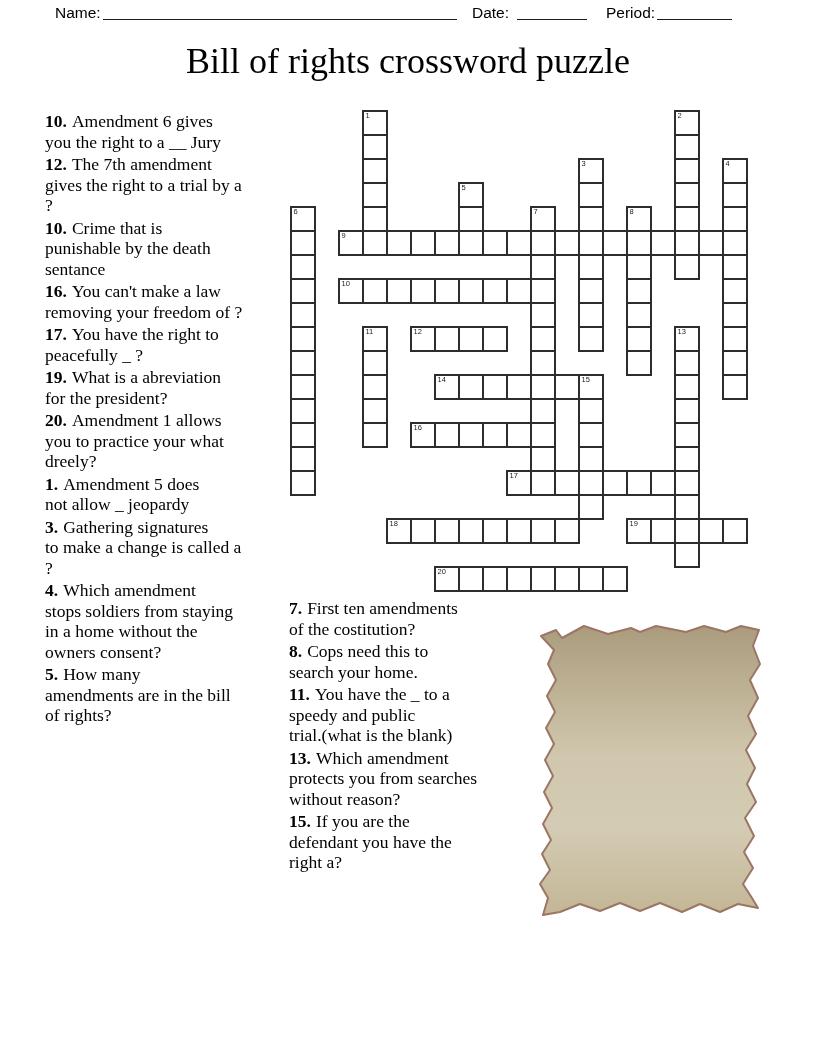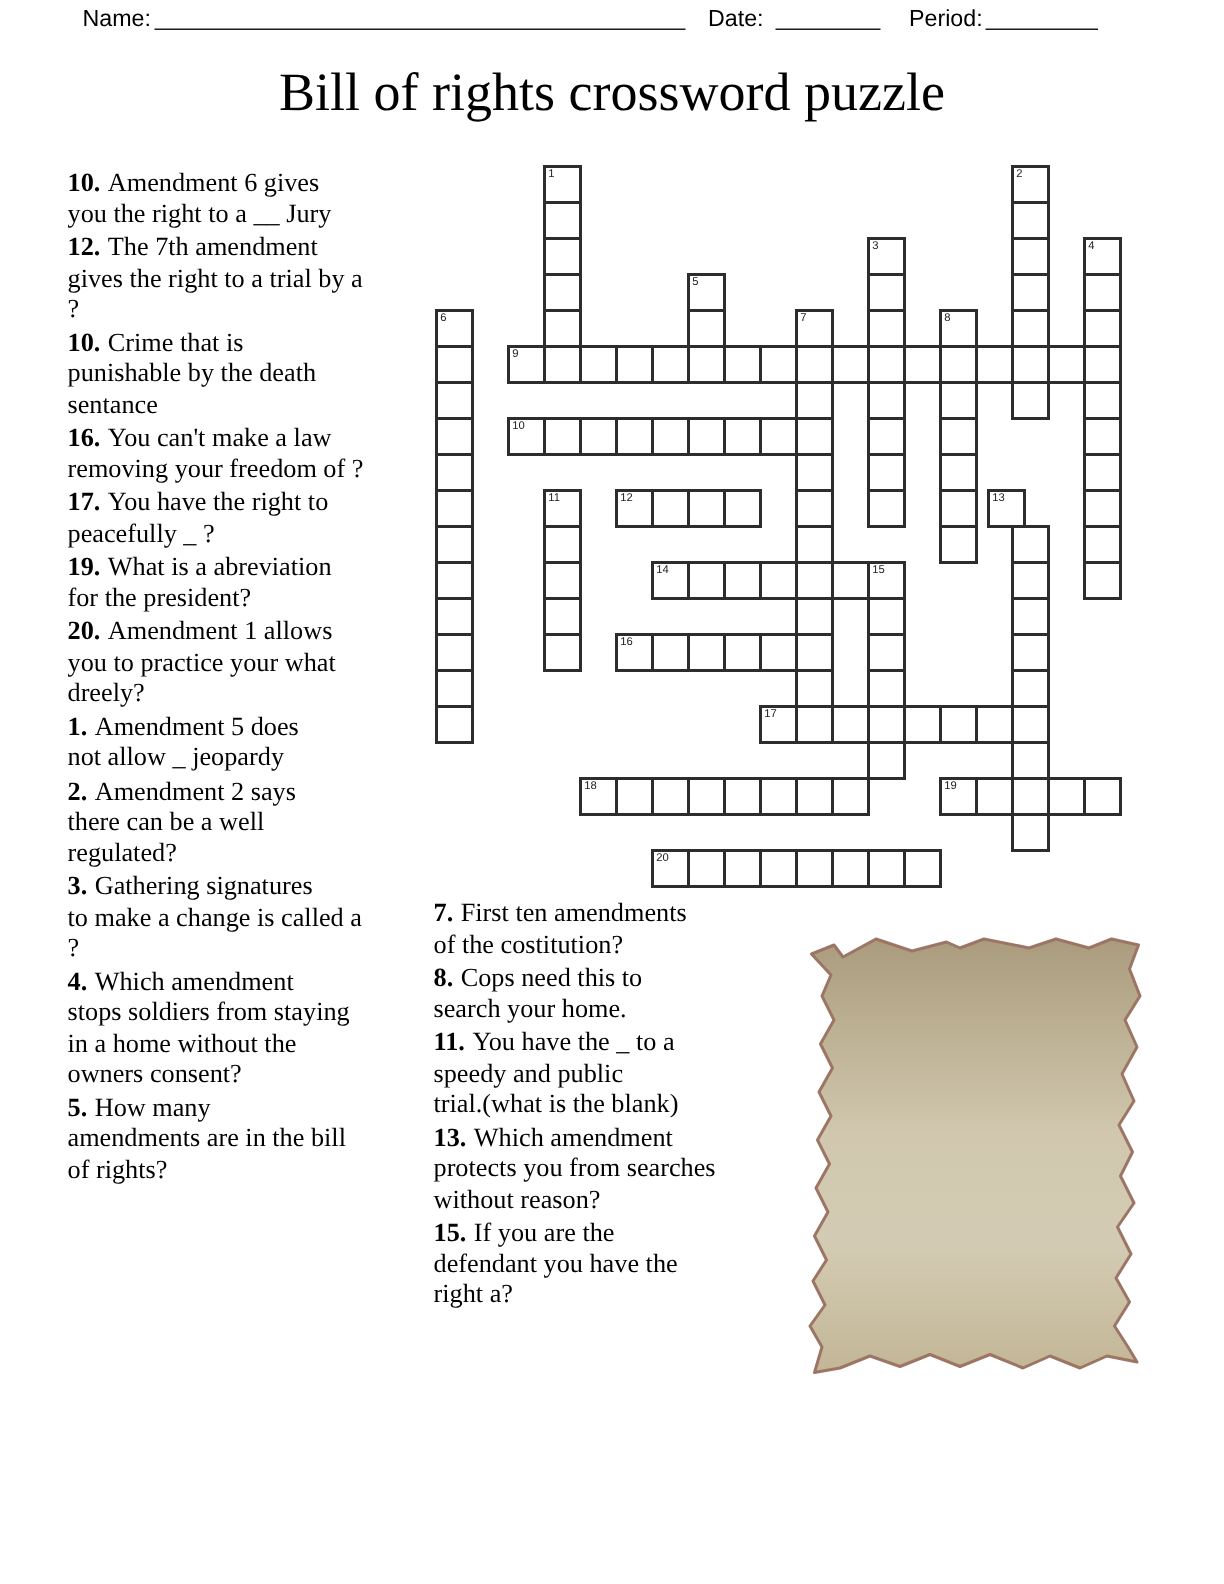--- a/index.html
+++ b/index.html
@@ -59,23 +59,20 @@
 peacefully _ ?</span></div>
         <div class="clue"><span class="cnum">19.</span><span class="ctxt">What is a abreviation
 for the president?</span></div>
         <div class="clue"><span class="cnum">20.</span><span class="ctxt">Amendment 1 allows
 you to practice your what
 dreely?</span></div>
       </div>
     <div id="down-list-1">
         <div class="clue"><span class="cnum">1.</span><span class="ctxt">Amendment 5 does
 not allow _ jeopardy</span></div>
-        <div class="clue"><span class="cnum">2.</span><span class="ctxt">Amendment 2 says
-there can be a well
-regulated?</span></div>
         <div class="clue"><span class="cnum">3.</span><span class="ctxt">Gathering signatures
 to make a change is called a
 ?</span></div>
         <div class="clue"><span class="cnum">4.</span><span class="ctxt">Which amendment
 stops soldiers from staying
 in a home without the
 owners consent?</span></div>
         <div class="clue"><span class="cnum">5.</span><span class="ctxt">How many
 amendments are in the bill
 of rights?</span></div>
@@ -263,21 +260,21 @@
       <div class="cell" style="left: 335px; top: 191px;"></div>
       <div class="cell" style="left: 335px; top: 215px;"></div>
       <div class="cell" style="left: 335px; top: 239px;"></div>
       <div class="cell" style="left: 71px; top: 215px;">
         <span class="cellnum">11</span>
       </div>
       <div class="cell" style="left: 71px; top: 239px;"></div>
       <div class="cell" style="left: 71px; top: 263px;"></div>
       <div class="cell" style="left: 71px; top: 287px;"></div>
       <div class="cell" style="left: 71px; top: 311px;"></div>
-      <div class="cell" style="left: 367px; top: 215px;">
+      <div class="cell" style="left: 383px; top: 215px;">
         <span class="cellnum">13</span>
       </div>
       <div class="cell" style="left: 383px; top: 239px;"></div>
       <div class="cell" style="left: 383px; top: 263px;"></div>
       <div class="cell" style="left: 383px; top: 287px;"></div>
       <div class="cell" style="left: 383px; top: 311px;"></div>
       <div class="cell" style="left: 383px; top: 335px;"></div>
       <div class="cell" style="left: 383px; top: 383px;"></div>
       <div class="cell" style="left: 383px; top: 431px;"></div>
       <div class="cell" style="left: 287px; top: 287px;"></div>

